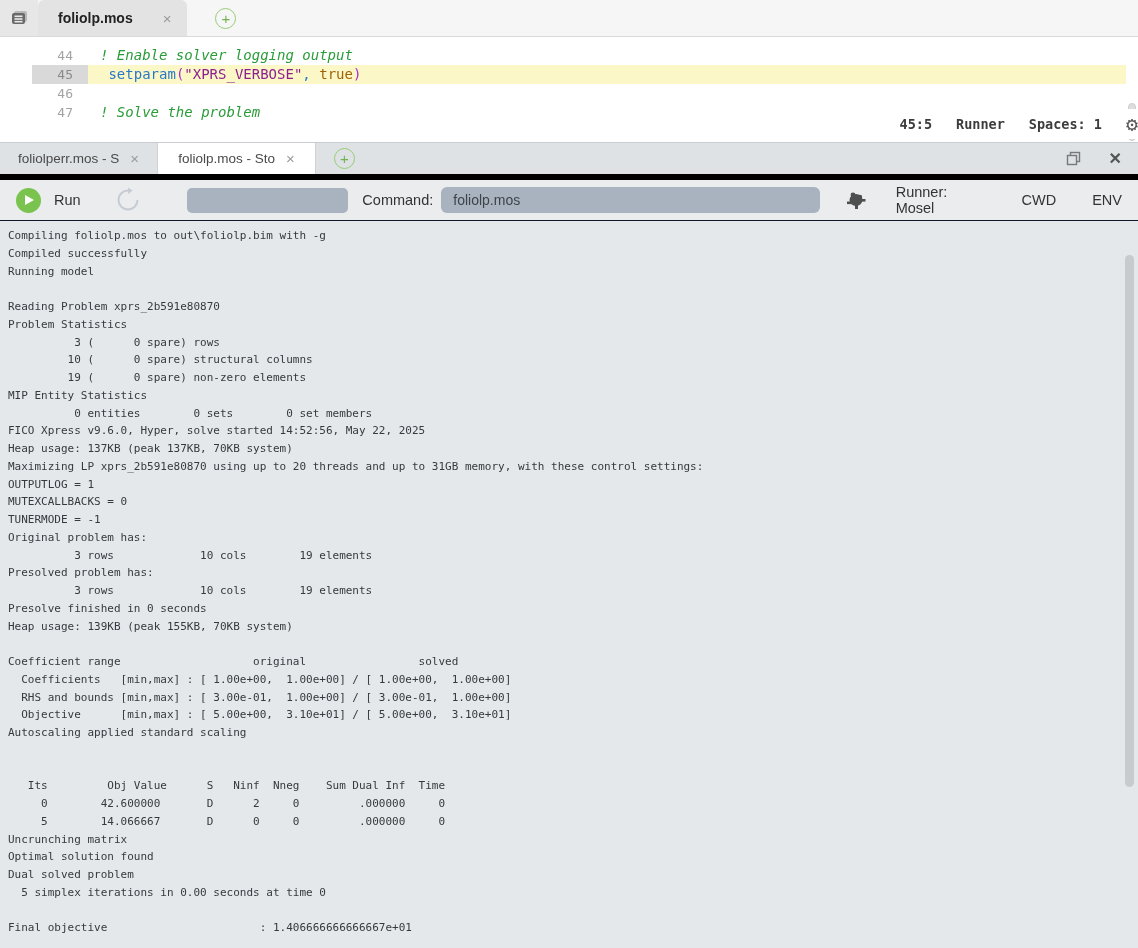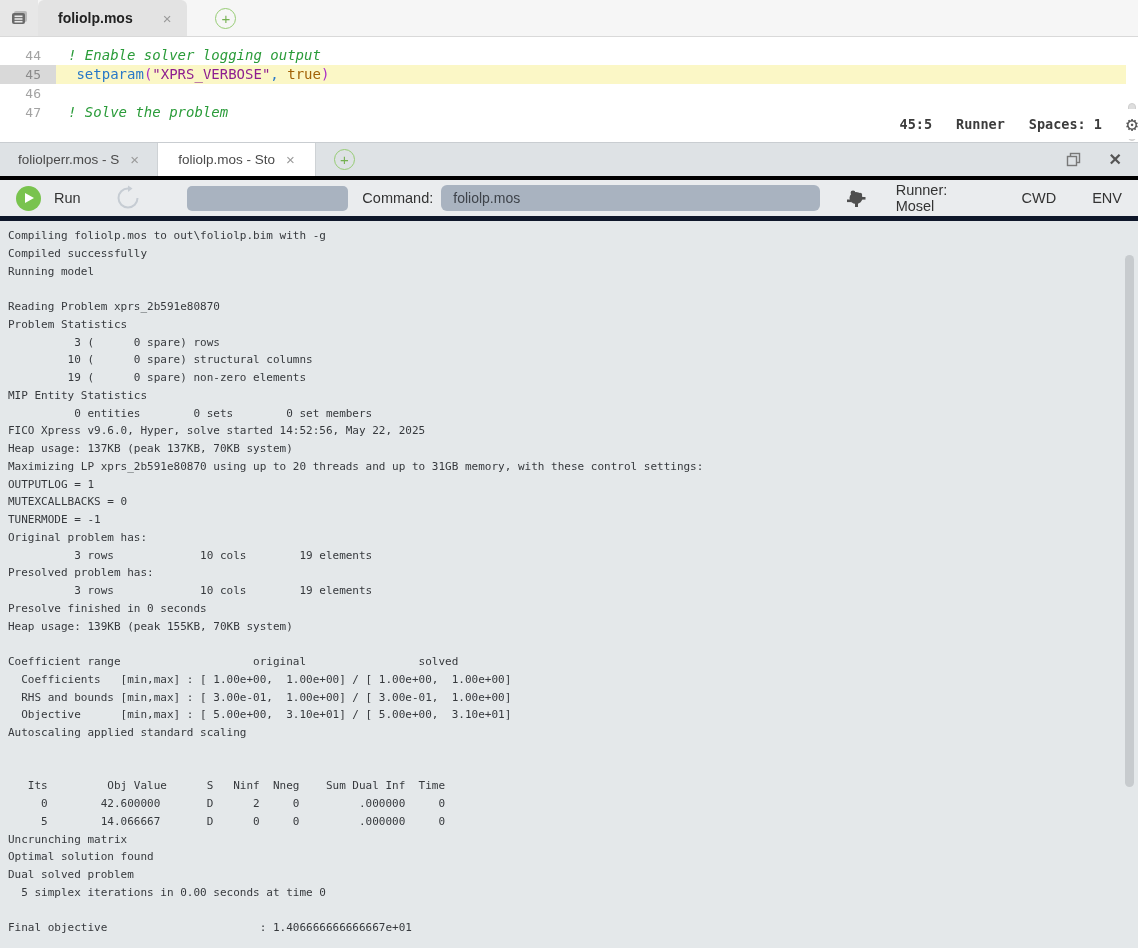--- a/index.html
+++ b/index.html
@@ -15,21 +15,21 @@
   .tree-icon-area { width:38px; background:#e7e7e7; display:flex; align-items:center; justify-content:center; }
   .tab-top { background:#e3e3e3; border-radius:6px 6px 0 0; display:flex; align-items:center;
              padding:0 16px 0 20px; gap:30px; font-weight:bold; font-size:14px; color:#222; }
   .tab-close { font-weight:normal; font-size:15px; color:#999; cursor:default; }
   .plus-circle { width:21px; height:21px; border:1.5px solid #96cc74; border-radius:50%; color:#74b150;
                  display:flex; align-items:center; justify-content:center; font-size:15px; line-height:1;
                  align-self:center; margin-left:28px; }
 
   .editor { flex:1; position:relative; background:#fff;
             font-family:"DejaVu Sans Mono", monospace; font-size:14px; }
-  .code-lines { padding-top:9px; }
+  .code-lines { padding-top:9px;margin-left:32px; }
   .code-line { display:flex; height:19px; line-height:19px; }
   .gutter-cell { width:56px; flex:none; text-align:right; padding-right:15px; color:#a3a3a3; font-size:13px; }
   .code-cell { flex:1; padding-left:12px; white-space:pre; margin-right:12px; }
   .code-line.active .gutter-cell { background:#d9d9d9; color:#8b8b8b; }
   .code-line.active .code-cell { background:#fbf7c6; }
   .tok-comment { color:#2b9c3a; font-style:italic; }
   .tok-func { color:#2878c8; }
   .tok-keyword { color:#a16207; }
   .tok-string { color:#8e1f90; }
   .tok-paren { color:#aa2fc6; }
@@ -38,29 +38,29 @@
   .editor-scroll-track { position:absolute; top:0; right:0; bottom:0; width:12px; background:#fff; }
   .editor-scroll-thumb { position:absolute; top:66px; right:2px; width:8px; height:38px;
                          background:#dedede; border:1px solid #cfcfcf; border-radius:5px; }
   .editor-statusbar { position:absolute; right:0; bottom:3px; height:30px; background:#fff; z-index:3;
                       display:flex; align-items:center; gap:24px; font-weight:bold; font-size:13.5px; color:#3c3c3c;
                       padding-left:18px; }
   .gear { font-weight:normal; font-size:20px; color:#555; line-height:1; }
 
   
   .panel { height:805px; display:flex; flex-direction:column; }
-  .tabbar-bottom { height:37px; flex:none; background:#dee2e5; border-bottom:4px solid #000000;
+  .tabbar-bottom { height:37px; flex:none; background:#dee2e5; border-bottom:6px solid #000000;
                    display:flex; align-items:stretch; font-size:13.5px; color:#4a4a4a; }
   .tab-bottom { width:158px; display:flex; align-items:center; justify-content:center; gap:11px;
                 border-right:1px solid #ced2d5; white-space:nowrap; overflow:hidden; }
   .tab-bottom.active { background:#fff; }
   .panel-controls { margin-left:auto; display:flex; align-items:center; gap:28px; padding-right:16px; }
   .panel-close { font-size:16px; font-weight:bold; color:#555; line-height:1; }
 
-  .toolbar { height:41px; flex:none; background:#eaecee; border-bottom:5px solid #0f172a;
+  .toolbar { height:41px; flex:none; background:#eaecee; border-bottom:1px solid #0f172a;
              display:flex; align-items:center; padding:0 16px; font-size:14.5px; color:#333; }
   .run-group { display:flex; align-items:center; gap:13px; }
   .run-circle { width:25px; height:25px; border-radius:50%; background:#79c34e;
                 display:flex; align-items:center; justify-content:center; }
   .run-triangle { width:0; height:0; border-style:solid; border-width:5.5px 0 5.5px 9px;
                   border-color:transparent transparent transparent #fff; margin-left:2px; }
   .refresh-icon { margin-left:34px; display:flex; }
   .gray-field { margin-left:46px; width:166px; height:25px; background:#a9b3c0; border-radius:5px; }
   .cmd-label { margin-left:14px; }
   .cmd-input { margin-left:8px; width:388px; height:26px; background:#a9b3c0; border-radius:6px;

